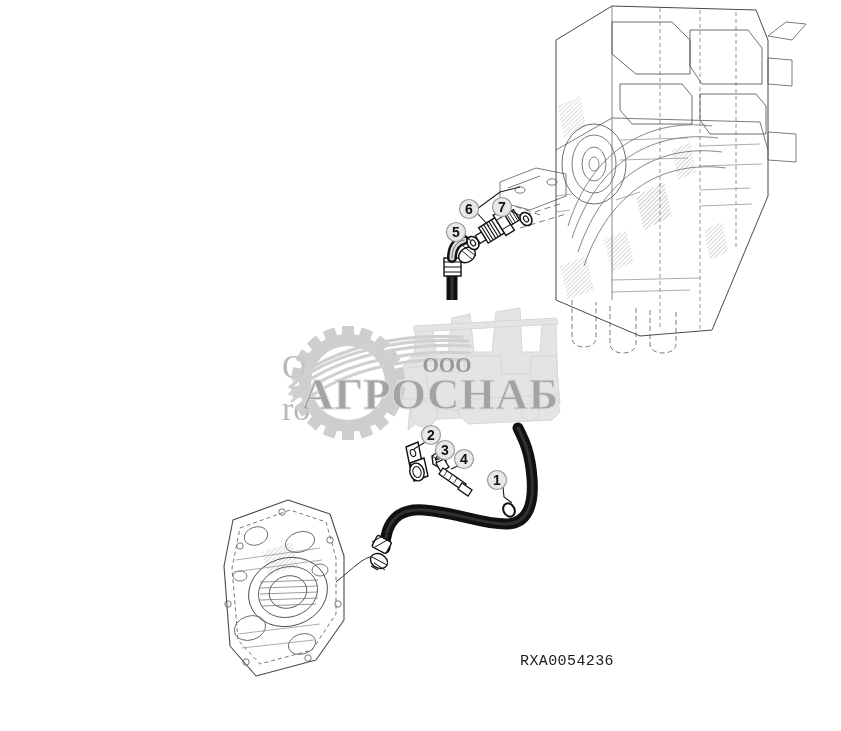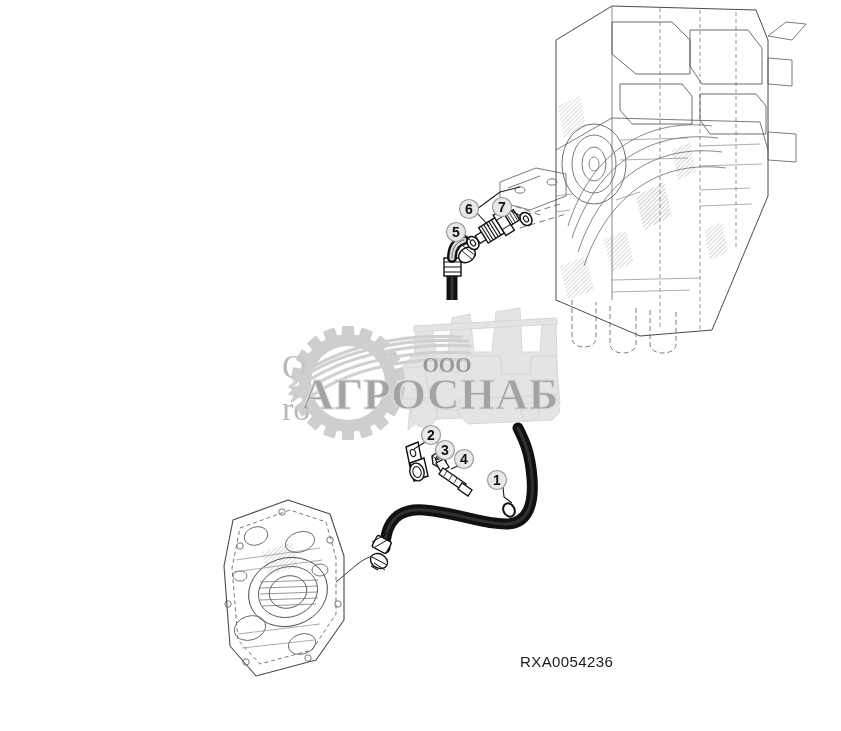--- a/index.html
+++ b/index.html
@@ -23,21 +23,21 @@
     left: 0;
     top: 0;
     width: 841px;
     height: 731px;
     display: block;
   }
   .caption {
     position: absolute;
     left: 520px;
     top: 653px;
-    font-family: Liberation Sans, sans-serif;
+    font-family: Liberation Mono, monospace;
     font-size: 15px;
     letter-spacing: 0.4px;
     color: #1a1a1a;
     white-space: nowrap;
   }
   .callout-num {
     font-family: "Liberation Sans", sans-serif;
     font-size: 14px;
     font-weight: 700;
     fill: #111111;

